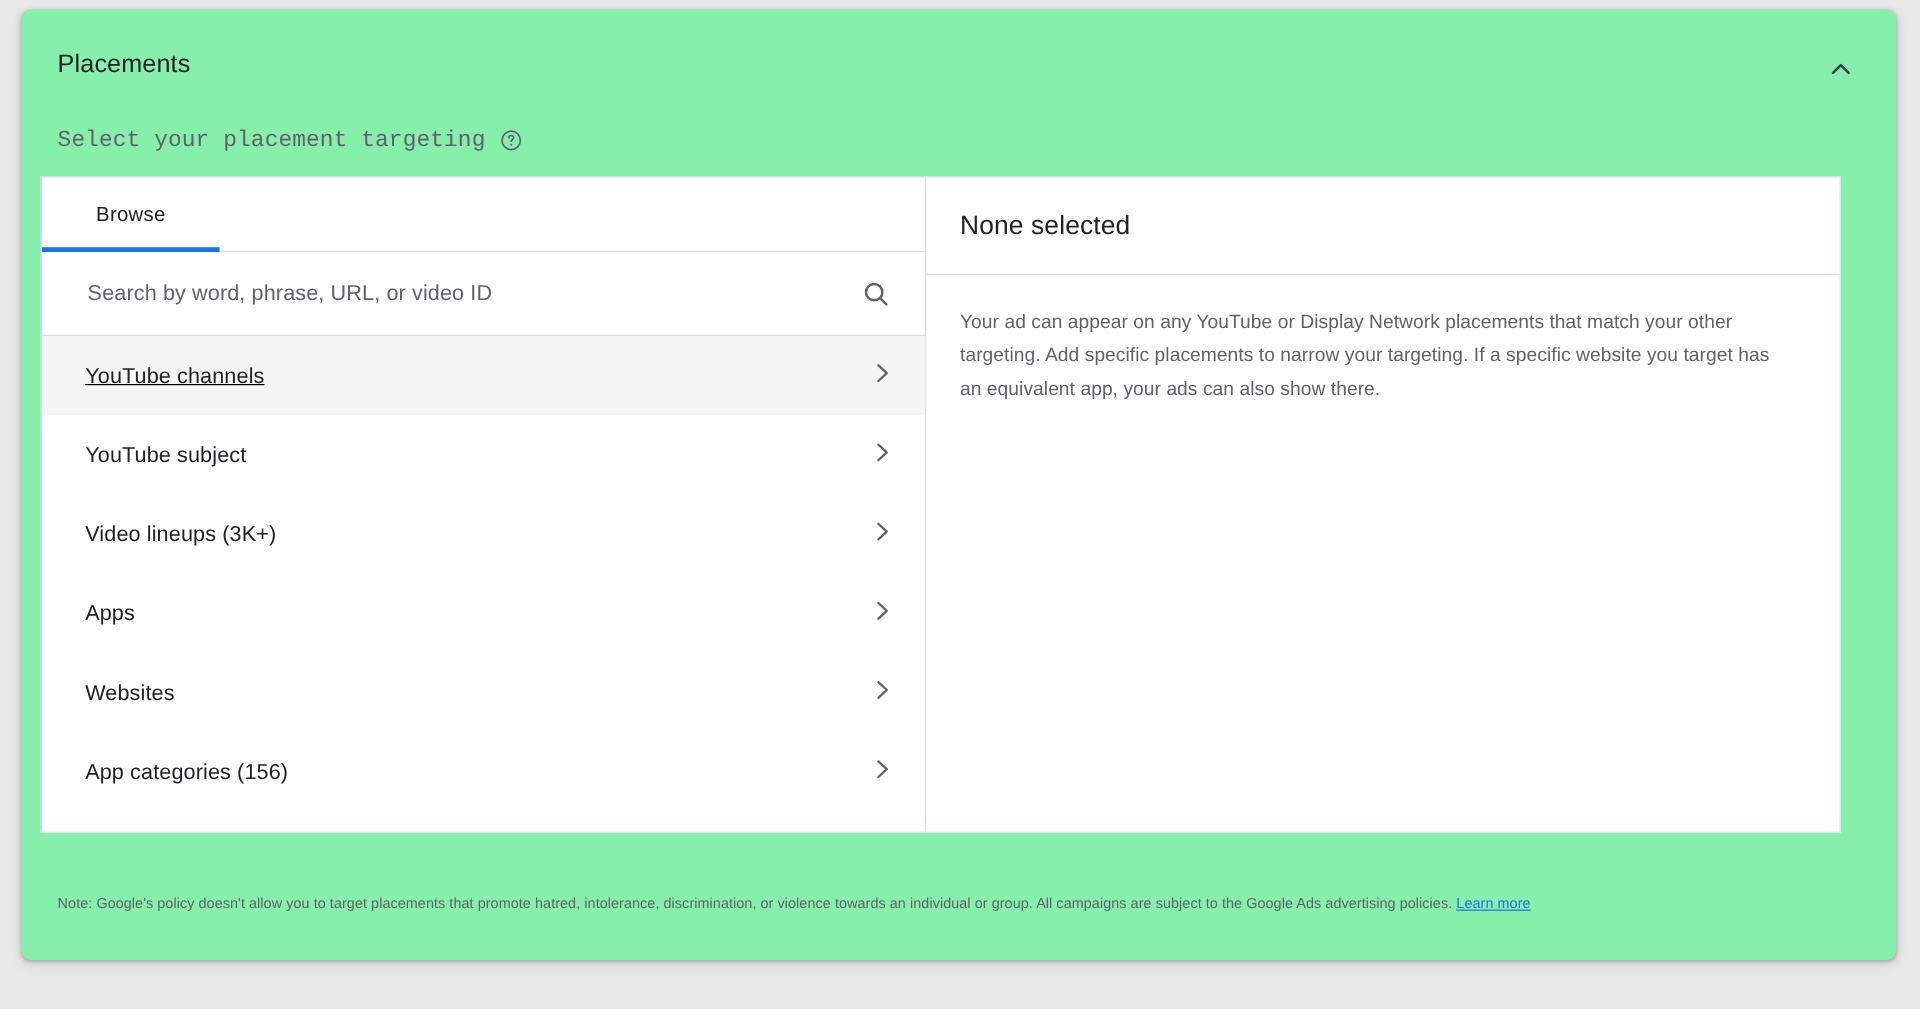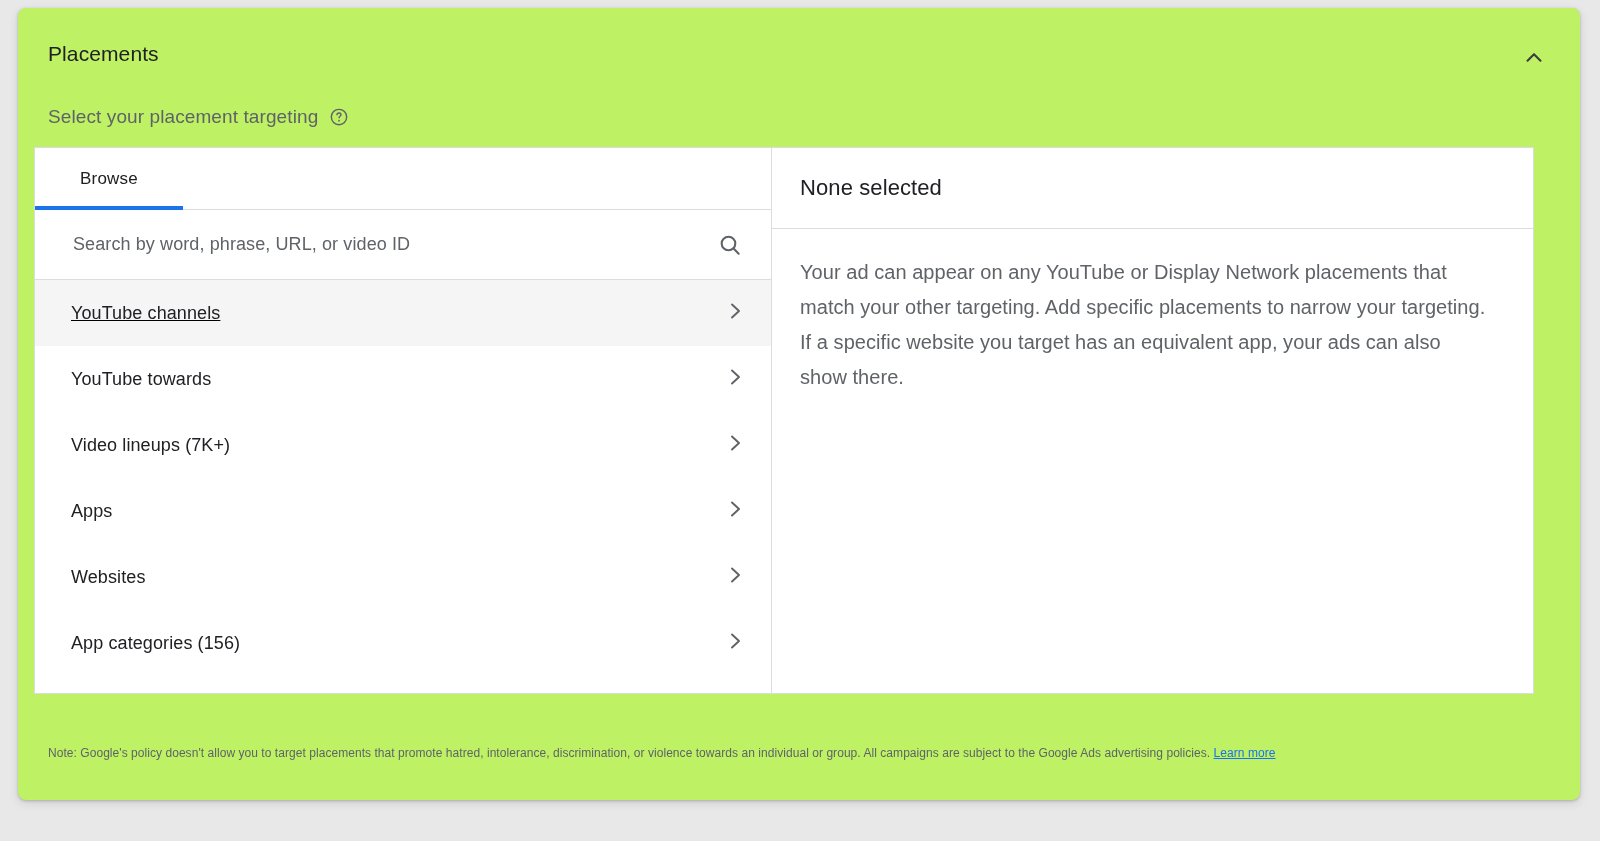--- a/index.html
+++ b/index.html
@@ -13,21 +13,21 @@
     font-family: "Liberation Sans", sans-serif;
     -webkit-font-smoothing: antialiased;
   }
 
   .card {
     position: absolute;
     left: 18px;
     top: 8px;
     width: 1562px;
     height: 792px;
-    background: #bef264;
+    background: #86efac;
     border-radius: 8px;
     box-shadow: 0 1px 3px rgba(60,64,67,0.28), 0 3px 10px rgba(60,64,67,0.14);
     overflow: hidden;
   }
 
   
   .card-header {
     position: relative;
     height: 92px;
   }
@@ -54,20 +54,21 @@
   .collapse-btn svg { display: block; }
 
   
   .subtitle-row {
     position: absolute;
     left: 30px;
     top: 98px;
     display: flex;
     align-items: center;
     gap: 11px;
+    font-family: Liberation Mono, monospace;
   }
   .subtitle-text {
     font-size: 19px;
     color: #5f6368;
     letter-spacing: 0.1px;
   }
   .help-icon {
     width: 20px;
     height: 20px;
     display: block;
@@ -192,21 +193,21 @@
   .right-header-text {
     font-size: 22px;
     color: #202124;
     letter-spacing: 0.1px;
   }
   .right-body {
     flex: 1;
     padding: 26px 28px 0 28px;
   }
   .right-body-text {
-    font-size: 20px;
+    font-size: 16px;
     line-height: 1.75;
     color: #5f6368;
     letter-spacing: 0.05px;
     margin: 0;
     max-width: 690px;
   }
 
   
   .note {
     position: absolute;
@@ -276,30 +277,30 @@
         <div class="browse-item hovered">
           <span class="browse-item-label">YouTube channels</span>
           <span class="chevron-right">
             <svg width="24" height="24" viewBox="0 0 24 24" fill="none" aria-hidden="true">
               <path d="M9 5.5L16 12L9 18.5" stroke="#5f6368" stroke-width="1.9" stroke-linecap="round" stroke-linejoin="round"></path>
             </svg>
           </span>
         </div>
 
         <div class="browse-item">
-          <span class="browse-item-label">YouTube towards</span>
-          <span class="chevron-right">
-            <svg width="24" height="24" viewBox="0 0 24 24" fill="none" aria-hidden="true">
-              <path d="M9 5.5L16 12L9 18.5" stroke="#5f6368" stroke-width="1.9" stroke-linecap="round" stroke-linejoin="round"></path>
-            </svg>
-          </span>
-        </div>
-
-        <div class="browse-item">
-          <span class="browse-item-label">Video lineups (7K+)</span>
+          <span class="browse-item-label">YouTube subject</span>
+          <span class="chevron-right">
+            <svg width="24" height="24" viewBox="0 0 24 24" fill="none" aria-hidden="true">
+              <path d="M9 5.5L16 12L9 18.5" stroke="#5f6368" stroke-width="1.9" stroke-linecap="round" stroke-linejoin="round"></path>
+            </svg>
+          </span>
+        </div>
+
+        <div class="browse-item">
+          <span class="browse-item-label">Video lineups (3K+)</span>
           <span class="chevron-right">
             <svg width="24" height="24" viewBox="0 0 24 24" fill="none" aria-hidden="true">
               <path d="M9 5.5L16 12L9 18.5" stroke="#5f6368" stroke-width="1.9" stroke-linecap="round" stroke-linejoin="round"></path>
             </svg>
           </span>
         </div>
 
         <div class="browse-item">
           <span class="browse-item-label">Apps</span>
           <span class="chevron-right">

